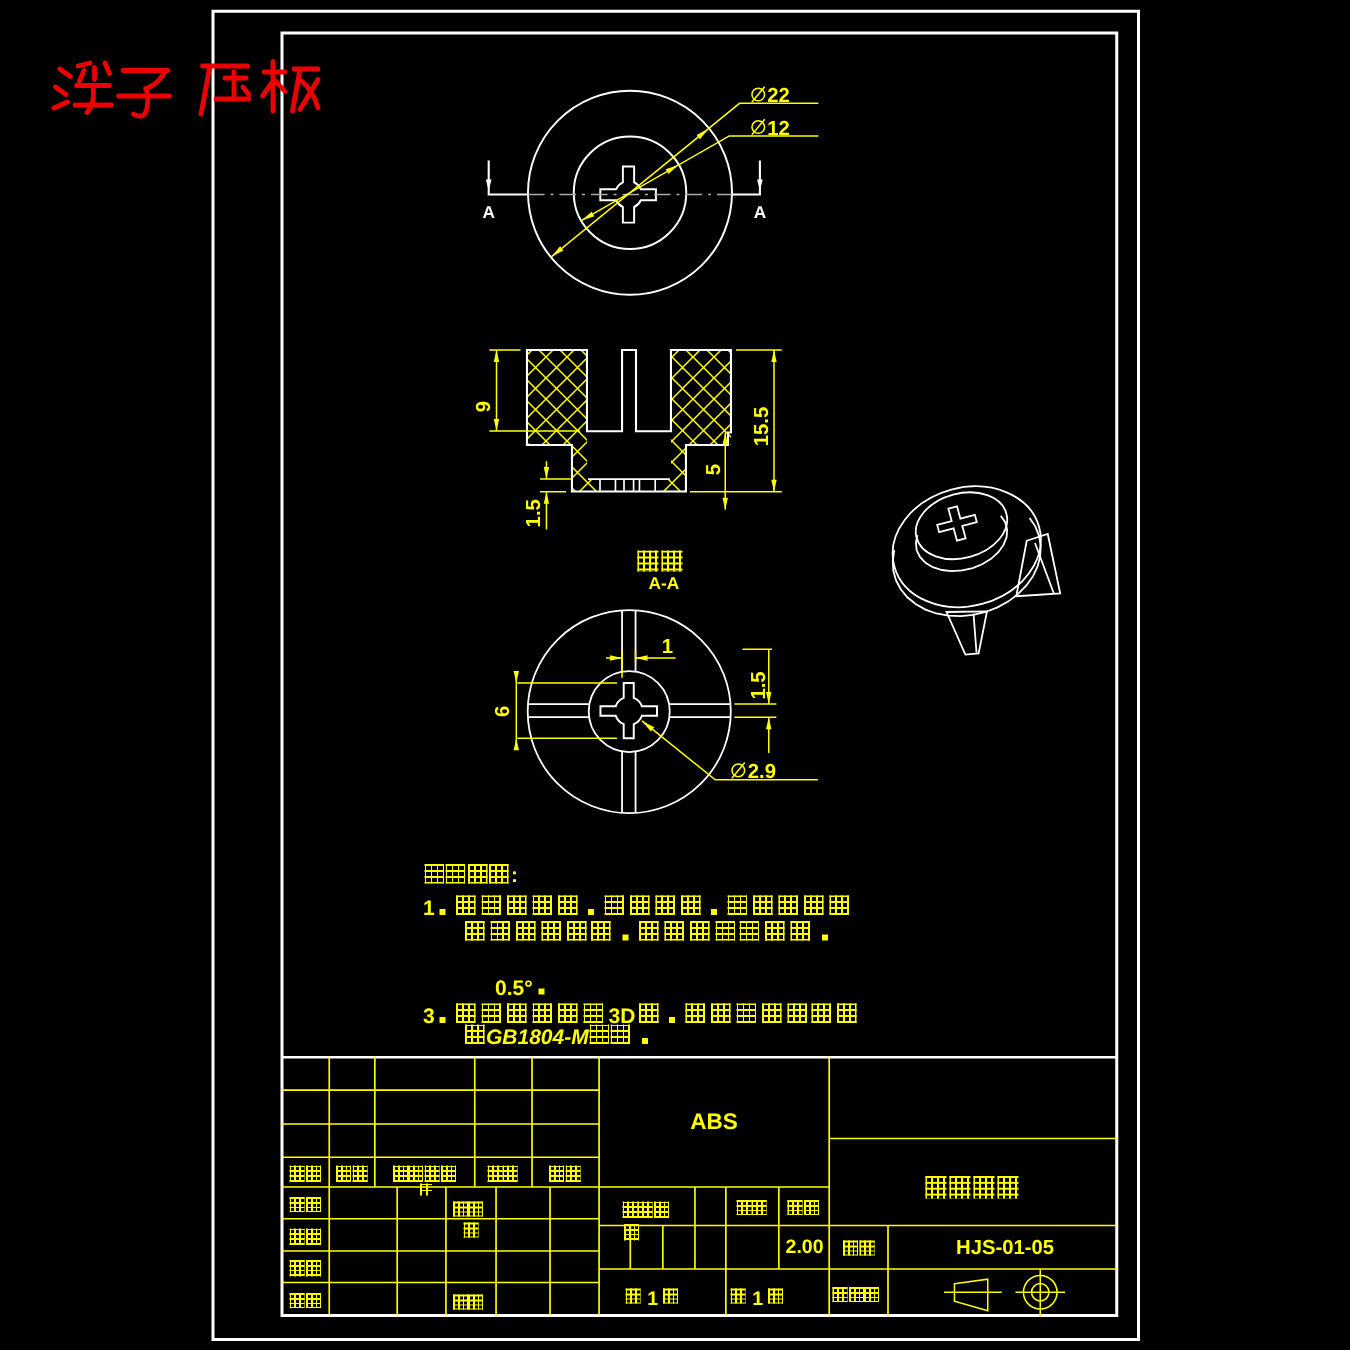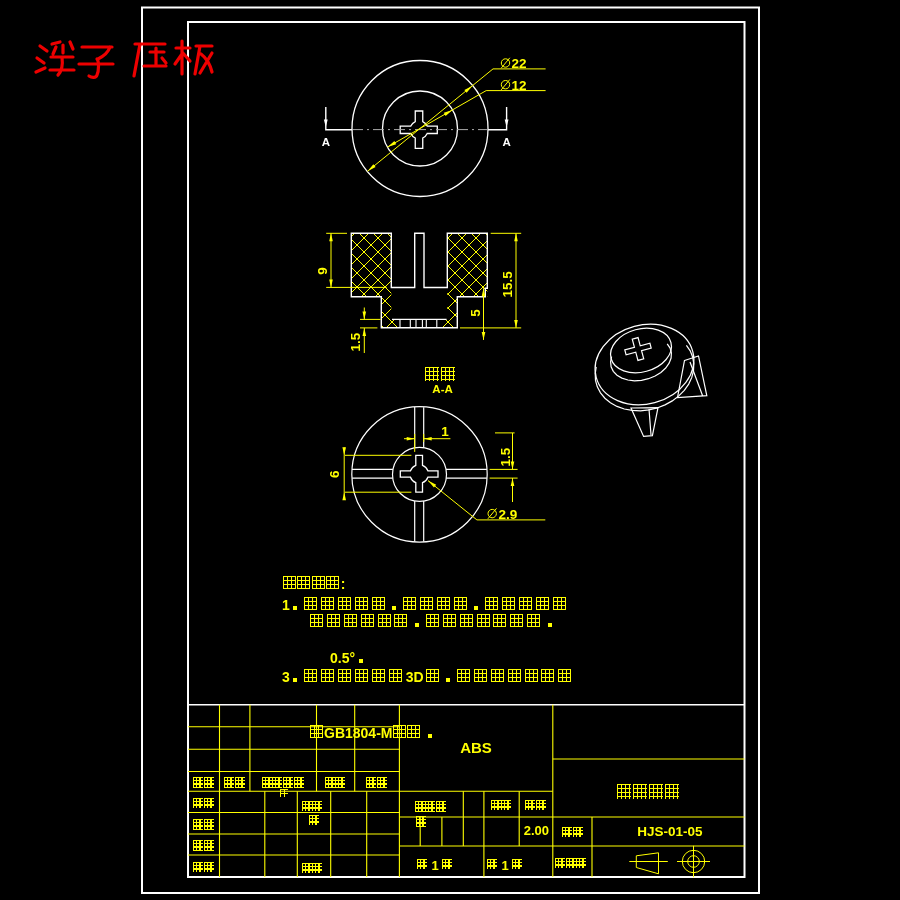--- a/index.html
+++ b/index.html
@@ -218,21 +218,21 @@
 
 <div class="txt" style="left:282px;top:596px;font-size:14px;">1<span class="cm"></span><i class="k k13"></i><i class="k k13"></i><i class="k k13"></i><i class="k k13"></i><i class="k k13"></i><span class="cm"></span><i class="k k13"></i><i class="k k13"></i><i class="k k13"></i><i class="k k13"></i><span class="cm"></span><i class="k k13"></i><i class="k k13"></i><i class="k k13"></i><i class="k k13"></i><i class="k k13"></i></div>
 
 <div class="txt" style="left:310px;top:613px;font-size:14px;"><i class="k k13"></i><i class="k k13"></i><i class="k k13"></i><i class="k k13"></i><i class="k k13"></i><i class="k k13"></i><span class="cm"></span><i class="k k13"></i><i class="k k13"></i><i class="k k13"></i><i class="k k13"></i><i class="k k13"></i><i class="k k13"></i><i class="k k13"></i><span class="cm"></span></div>
 
 
 <div class="txt" style="left:282px;top:649px;font-size:14px;margin-left:48px;">0.5°<span class="cm"></span></div>
 
 <div class="txt" style="left:282px;top:667.5px;font-size:14px;">3<span class="cm"></span><i class="k k13"></i><i class="k k13"></i><i class="k k13"></i><i class="k k13"></i><i class="k k13"></i><i class="k k13"></i>3D<i class="k k13" style="margin-left:2px"></i><span class="cm"></span><i class="k k13"></i><i class="k k13"></i><i class="k k13"></i><i class="k k13"></i><i class="k k13"></i><i class="k k13"></i><i class="k k13"></i></div>
 
-<div class="txt" style="left:310px;top:724px;font-size:14px;"><i class="k k13" style="margin-right:1px"></i>GB1804-M<i class="k k13" style="margin-left:1px;margin-right:1px"></i><i class="k k13"></i><span class="cm"></span></div>
+<div class="txt" style="left:310px;top:682px;font-size:14px;font-style:italic;"><i class="k k13" style="margin-right:1px"></i>GB1804-M<i class="k k13" style="margin-left:1px;margin-right:1px"></i><i class="k k13"></i><span class="cm"></span></div>
 
 <div class="txt" style="left:193.3px;top:776px;"><i class="k k10"></i><i class="k k10"></i></div>
 
 <div class="txt" style="left:224px;top:776px;"><i class="k k10"></i><i class="k k10"></i></div>
 
 <div class="txt" style="left:261.5px;top:776px;"><i class="k k10"></i><i class="k k10"></i><i class="k k10"></i><i class="k k10"></i></div>
 
 <div class="txt" style="left:280px;top:789px;"><i class="k" style="width:8px;height:8px"></i></div>
 
 <div class="txt" style="left:324.6px;top:776px;"><i class="k k10"></i><i class="k k10"></i></div>

